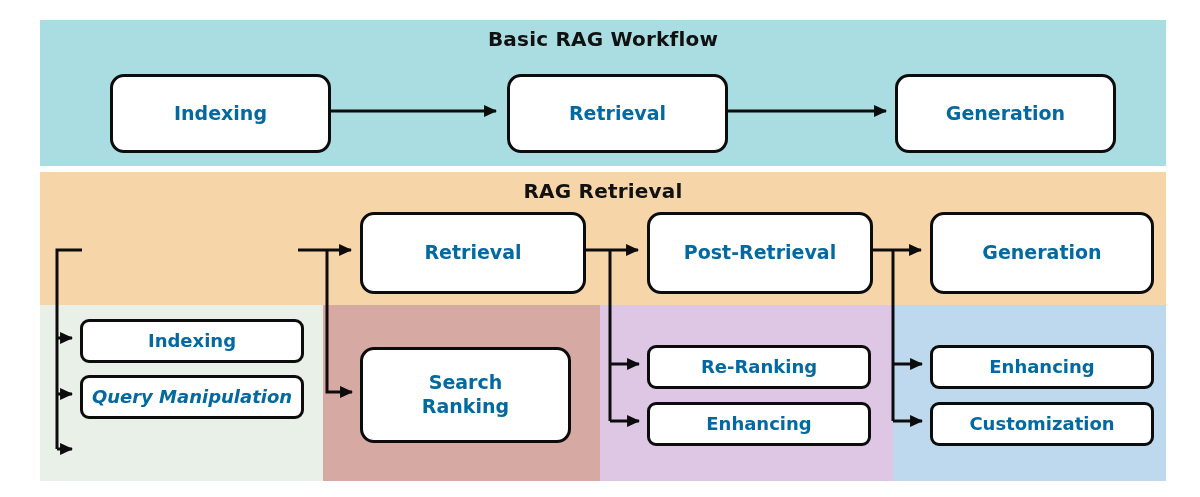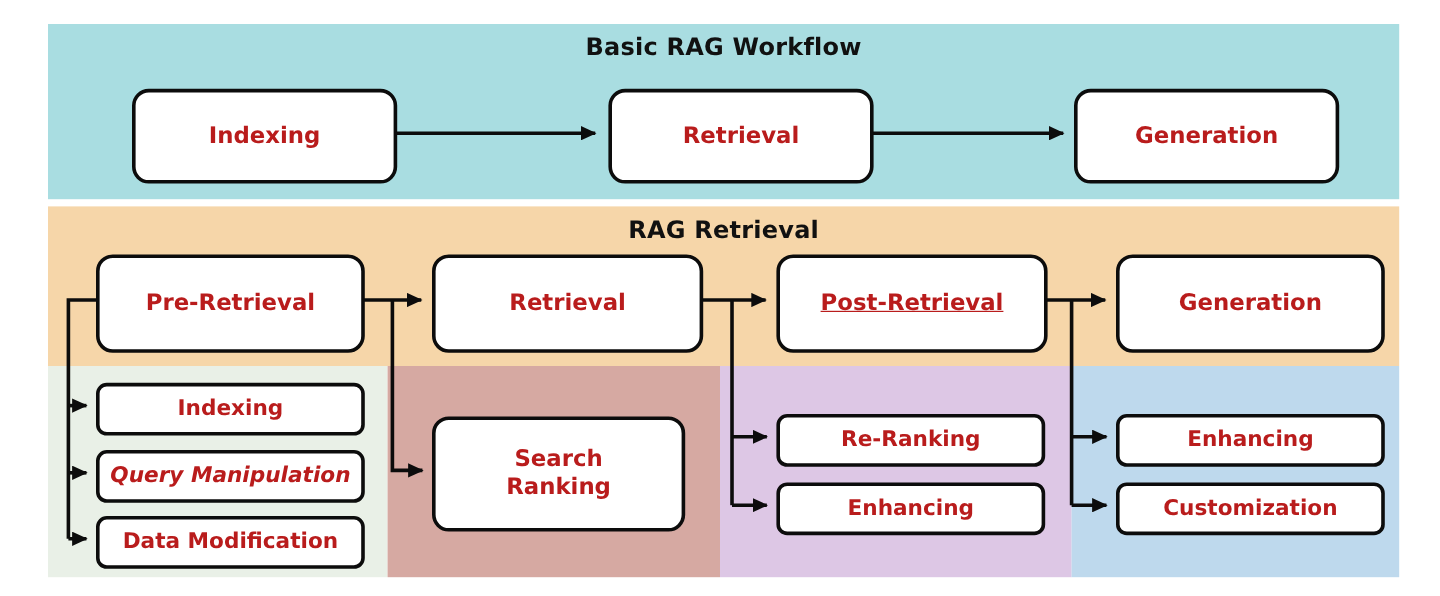--- a/index.html
+++ b/index.html
@@ -9,21 +9,21 @@
   }
   .band{position:absolute;}
   .band-title{
     width:100%;text-align:center;font-weight:bold;font-size:20px;color:#111;
     padding-top:7px;letter-spacing:.2px;
   }
   .connectors{position:absolute;left:0;top:0;z-index:2;}
   .node{
     position:absolute;z-index:3;background:#ffffff;border:3.5px solid #0c0c0c;
     border-radius:14px;display:flex;align-items:center;justify-content:center;
-    font-weight:bold;font-size:19px;color:#b91c1c;text-align:center;
+    font-weight:bold;font-size:19px;color:#0369a1;text-align:center;
     white-space:pre-line;line-height:1.25;
   }
   .subnode{
     border-width:3px;border-radius:9px;font-size:18px;
   }
 </style>
 </head>
 <body>
 
 <div class="canvas">
@@ -70,28 +70,26 @@
       <path d="M893 250 V421"></path>
       <path d="M893 364 H922" marker-end="url(#arr)"></path>
       <path d="M893 421 H922" marker-end="url(#arr)"></path>
     </g>
   </svg>
 
   <div class="node" style="left:110px;top:74px;width:215px;height:73px;">Indexing</div>
   <div class="node" style="left:507px;top:74px;width:215px;height:73px;">Retrieval</div>
   <div class="node" style="left:895px;top:74px;width:215px;height:73px;">Generation</div>
 
-  <div class="node" style="left:80px;top:212px;width:218px;height:76px;">Pre-Retrieval</div>
   <div class="node" style="left:360px;top:212px;width:220px;height:76px;">Retrieval</div>
-  <div class="node" style="left:647px;top:212px;width:220px;height:76px;text-decoration:underline;">Post-Retrieval</div>
+  <div class="node" style="left:647px;top:212px;width:220px;height:76px;">Post-Retrieval</div>
   <div class="node" style="left:930px;top:212px;width:218px;height:76px;">Generation</div>
 
   <div class="node subnode" style="left:80px;top:319px;width:218px;height:38px;">Indexing</div>
   <div class="node subnode" style="left:80px;top:375px;width:218px;height:38px;font-style:italic;">Query Manipulation</div>
-  <div class="node subnode" style="left:80px;top:430px;width:218px;height:38px;">Data Modification</div>
 
   <div class="node" style="left:360px;top:347px;width:205px;height:90px;">Search
 Ranking</div>
 
   <div class="node subnode" style="left:647px;top:345px;width:218px;height:38px;">Re-Ranking</div>
   <div class="node subnode" style="left:647px;top:402px;width:218px;height:38px;">Enhancing</div>
 
   <div class="node subnode" style="left:930px;top:345px;width:218px;height:38px;text-align:right;">Enhancing</div>
   <div class="node subnode" style="left:930px;top:402px;width:218px;height:38px;">Customization</div>
 

